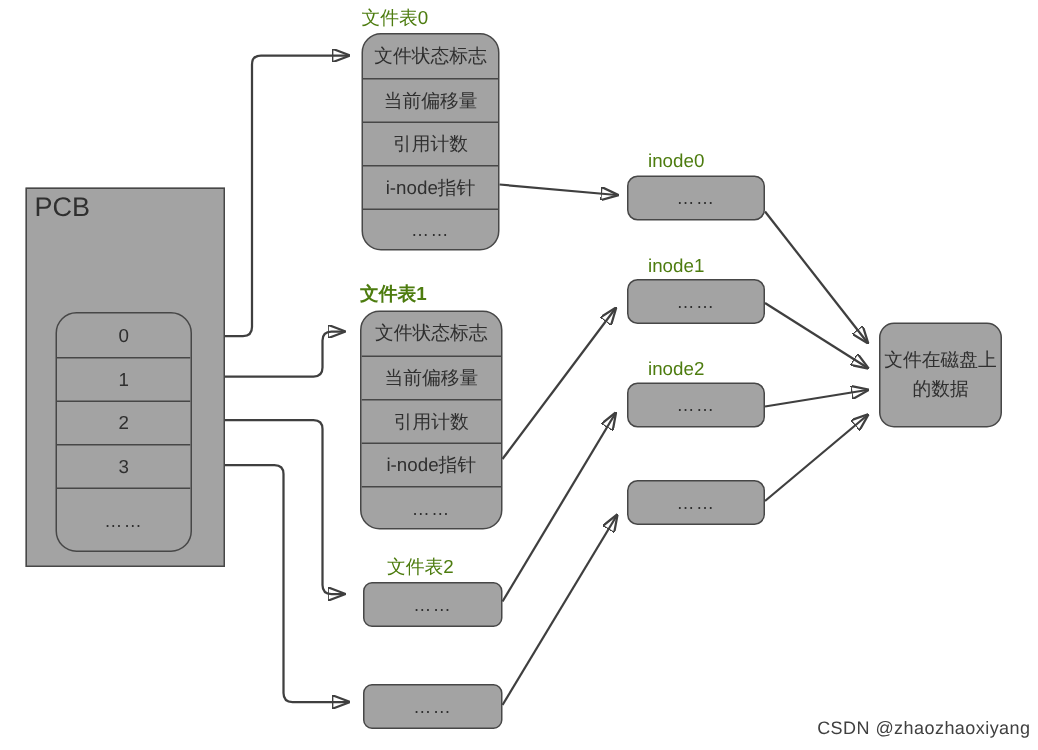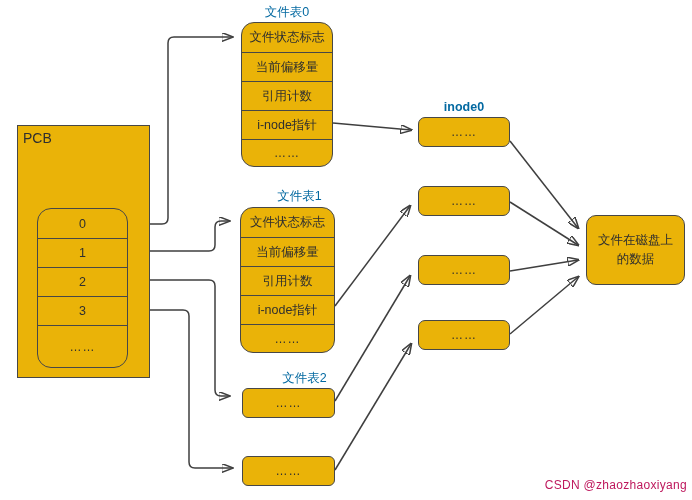--- a/index.html
+++ b/index.html
@@ -9,79 +9,78 @@
     background:#ffffff;
     font-family:"Liberation Sans","DejaVu Sans",sans-serif;
     color:#2f2f2f;
     overflow:hidden;
   }
   svg.arrows{position:absolute;left:0;top:0;width:692px;height:500px;pointer-events:none;}
   svg.arrows path{fill:none;stroke:#3f3f3f;stroke-width:1.5;}
 
   .box{
     position:absolute;
-    background:#eab308;
+    background:#a3a3a3;
     border:1.6px solid #474747;
     box-sizing:border-box;
     overflow:hidden;
   }
   .title{
     position:absolute;
-    text-align:center;
     font-size:12.5px;
     line-height:16px;
-    color:#0369a1;
+    color:#4d7c0f;
     white-space:nowrap;
   }
   .rows{display:flex;flex-direction:column;}
   .row{
     flex:0 0 auto;
     display:flex;align-items:center;justify-content:center;
     font-size:12.5px;
     box-sizing:border-box;
     height:29px;
   }
   .row + .row{border-top:1.4px solid #474747;}
   .row.grow{flex:1 1 auto;height:auto;}
   .dots{letter-spacing:1px;font-size:12px;}
 
   
   .pcb-box{left:17px;top:125px;width:133px;height:253px;border-radius:0;}
-  .pcb-title{position:absolute;left:23px;top:128px;font-size:14px;line-height:20px;color:#2f2f2f;}
+  .pcb-title{position:absolute;left:23px;top:128px;font-size:18px;line-height:20px;color:#2f2f2f;}
   .fd-label{left:27px;top:189px;width:112px;}
   .fd-table{left:37px;top:208px;width:91px;height:160px;border-radius:14px;}
 
   
   .ft0-title{left:241px;top:4px;width:92px;}
   .ft0-box{left:241px;top:22px;width:92px;height:145px;border-radius:13px;}
-  .ft1-title{left:252px;top:188px;width:95px;}
+  .ft1-title{left:240px;top:188px;width:95px;font-weight:bold;}
   .ft1-box{left:240px;top:207px;width:95px;height:146px;border-radius:13px;}
   .ft2-title{left:258px;top:370px;width:93px;}
   .ft2-box{left:242px;top:388px;width:93px;height:30px;border-radius:6px;}
   .ft3-title{left:242px;top:437px;width:93px;}
   .ft3-box{left:242px;top:456px;width:93px;height:30px;border-radius:6px;}
   .small-box{display:flex;align-items:center;justify-content:center;}
 
   
-  .inode-title{width:92px;left:418px;font-weight:bold;}
+  .inode-title{width:92px;left:432px;}
   .inode-box{left:418px;width:92px;height:30px;border-radius:7px;}
   .in0-t{top:99px;} .in0-b{top:117px;}
   .in1-t{top:169px;} .in1-b{top:186px;}
   .in2-t{top:238px;} .in2-b{top:255px;}
   .in3-t{top:303px;} .in3-b{top:320px;}
 
   
   .disk-title{left:586px;top:197px;width:95px;}
-  .disk-box{left:586px;top:215px;width:99px;height:70px;border-radius:10px;
+  .disk-box{left:586px;top:215px;width:82px;height:70px;border-radius:10px;
     display:flex;flex-direction:column;align-items:center;justify-content:center;}
   .disk-box .line{font-size:12.5px;line-height:19px;text-align:center;white-space:nowrap;}
 
   .watermark{
     position:absolute;right:5px;top:478px;
-    font-size:12px;color:#be185d;letter-spacing:0.3px;
+    font-size:12px;color:#404040;letter-spacing:0.3px;
   }
 </style>
 </head>
 <body>
 
 <div class="canvas">
 
   <svg class="arrows" viewBox="0 0 692 500">
     <defs>
       <marker id="ah" markerUnits="userSpaceOnUse" markerWidth="12" markerHeight="9" refX="10.5" refY="4.5" orient="auto">
@@ -131,22 +130,24 @@
   </div>
 
   <div class="title ft2-title">文件表2</div>
   <div class="box ft2-box small-box dots">……</div>
 
   <div class="box ft3-box small-box dots">……</div>
 
   <div class="title inode-title in0-t">inode0</div>
   <div class="box inode-box small-box dots in0-b">……</div>
 
+  <div class="title inode-title in1-t">inode1</div>
   <div class="box inode-box small-box dots in1-b">……</div>
 
+  <div class="title inode-title in2-t">inode2</div>
   <div class="box inode-box small-box dots in2-b">……</div>
 
   <div class="box inode-box small-box dots in3-b">……</div>
 
   <div class="box disk-box">
     <div class="line">文件在磁盘上</div>
     <div class="line">的数据</div>
   </div>
 
   <div class="watermark">CSDN @zhaozhaoxiyang</div>

